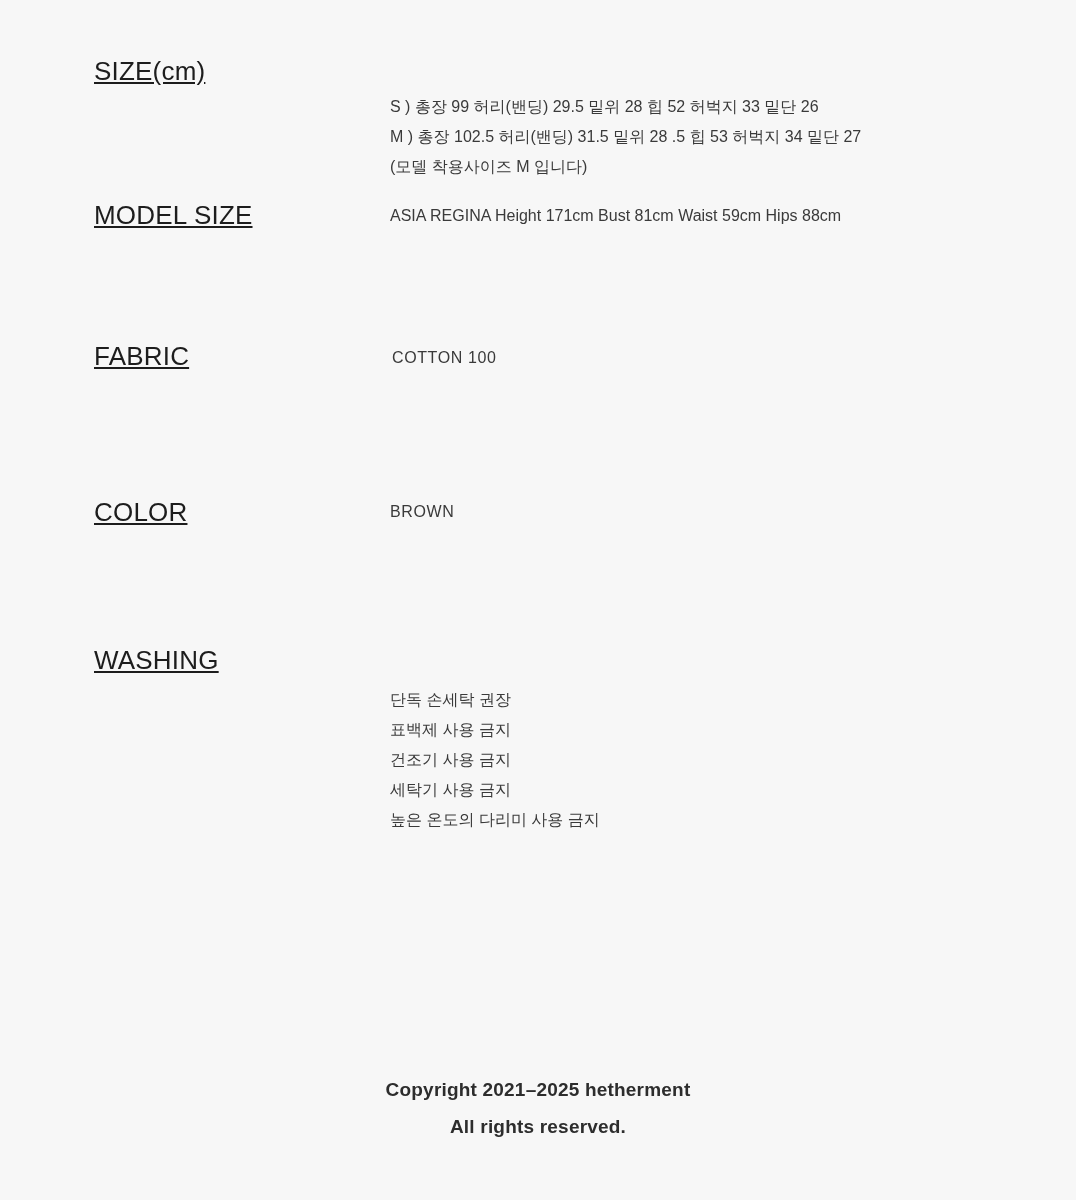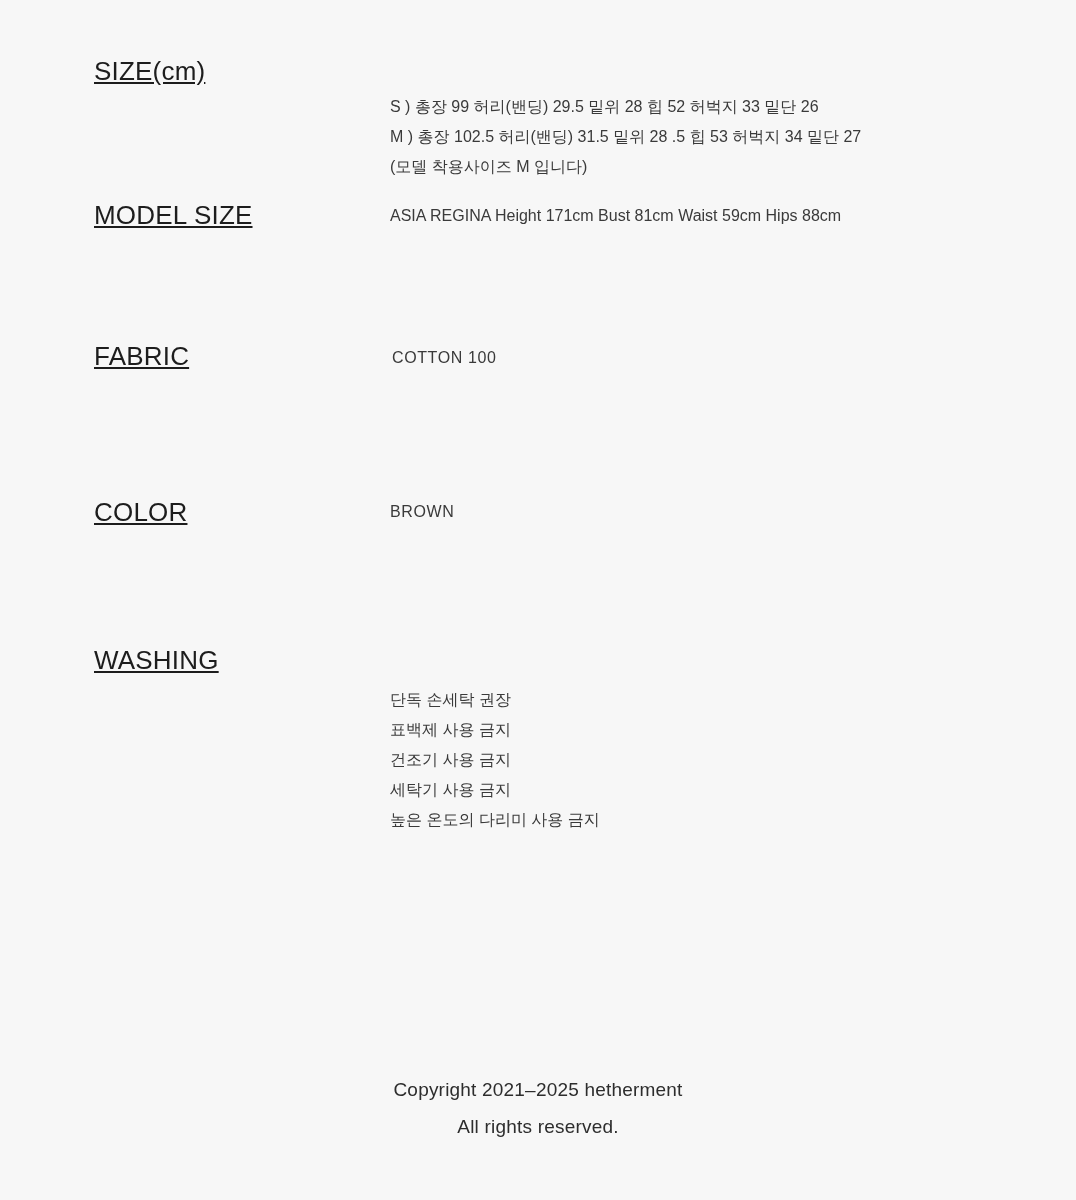--- a/index.html
+++ b/index.html
@@ -77,20 +77,21 @@
   .copyright {
     position: absolute;
     top: 1071px;
     left: 0;
     width: 1076px;
     text-align: center;
     font-size: 19px;
     color: #2d2d2d;
     line-height: 37px;
     letter-spacing: 0.2px;
+    font-weight: bold;
   }
   .copyright div { display: block; }
 </style>
 </head>
 <body>
 
 <div class="page">
 
   <div class="spec-row" id="row-size">
     <div class="spec-label">SIZE(cm)</div>

